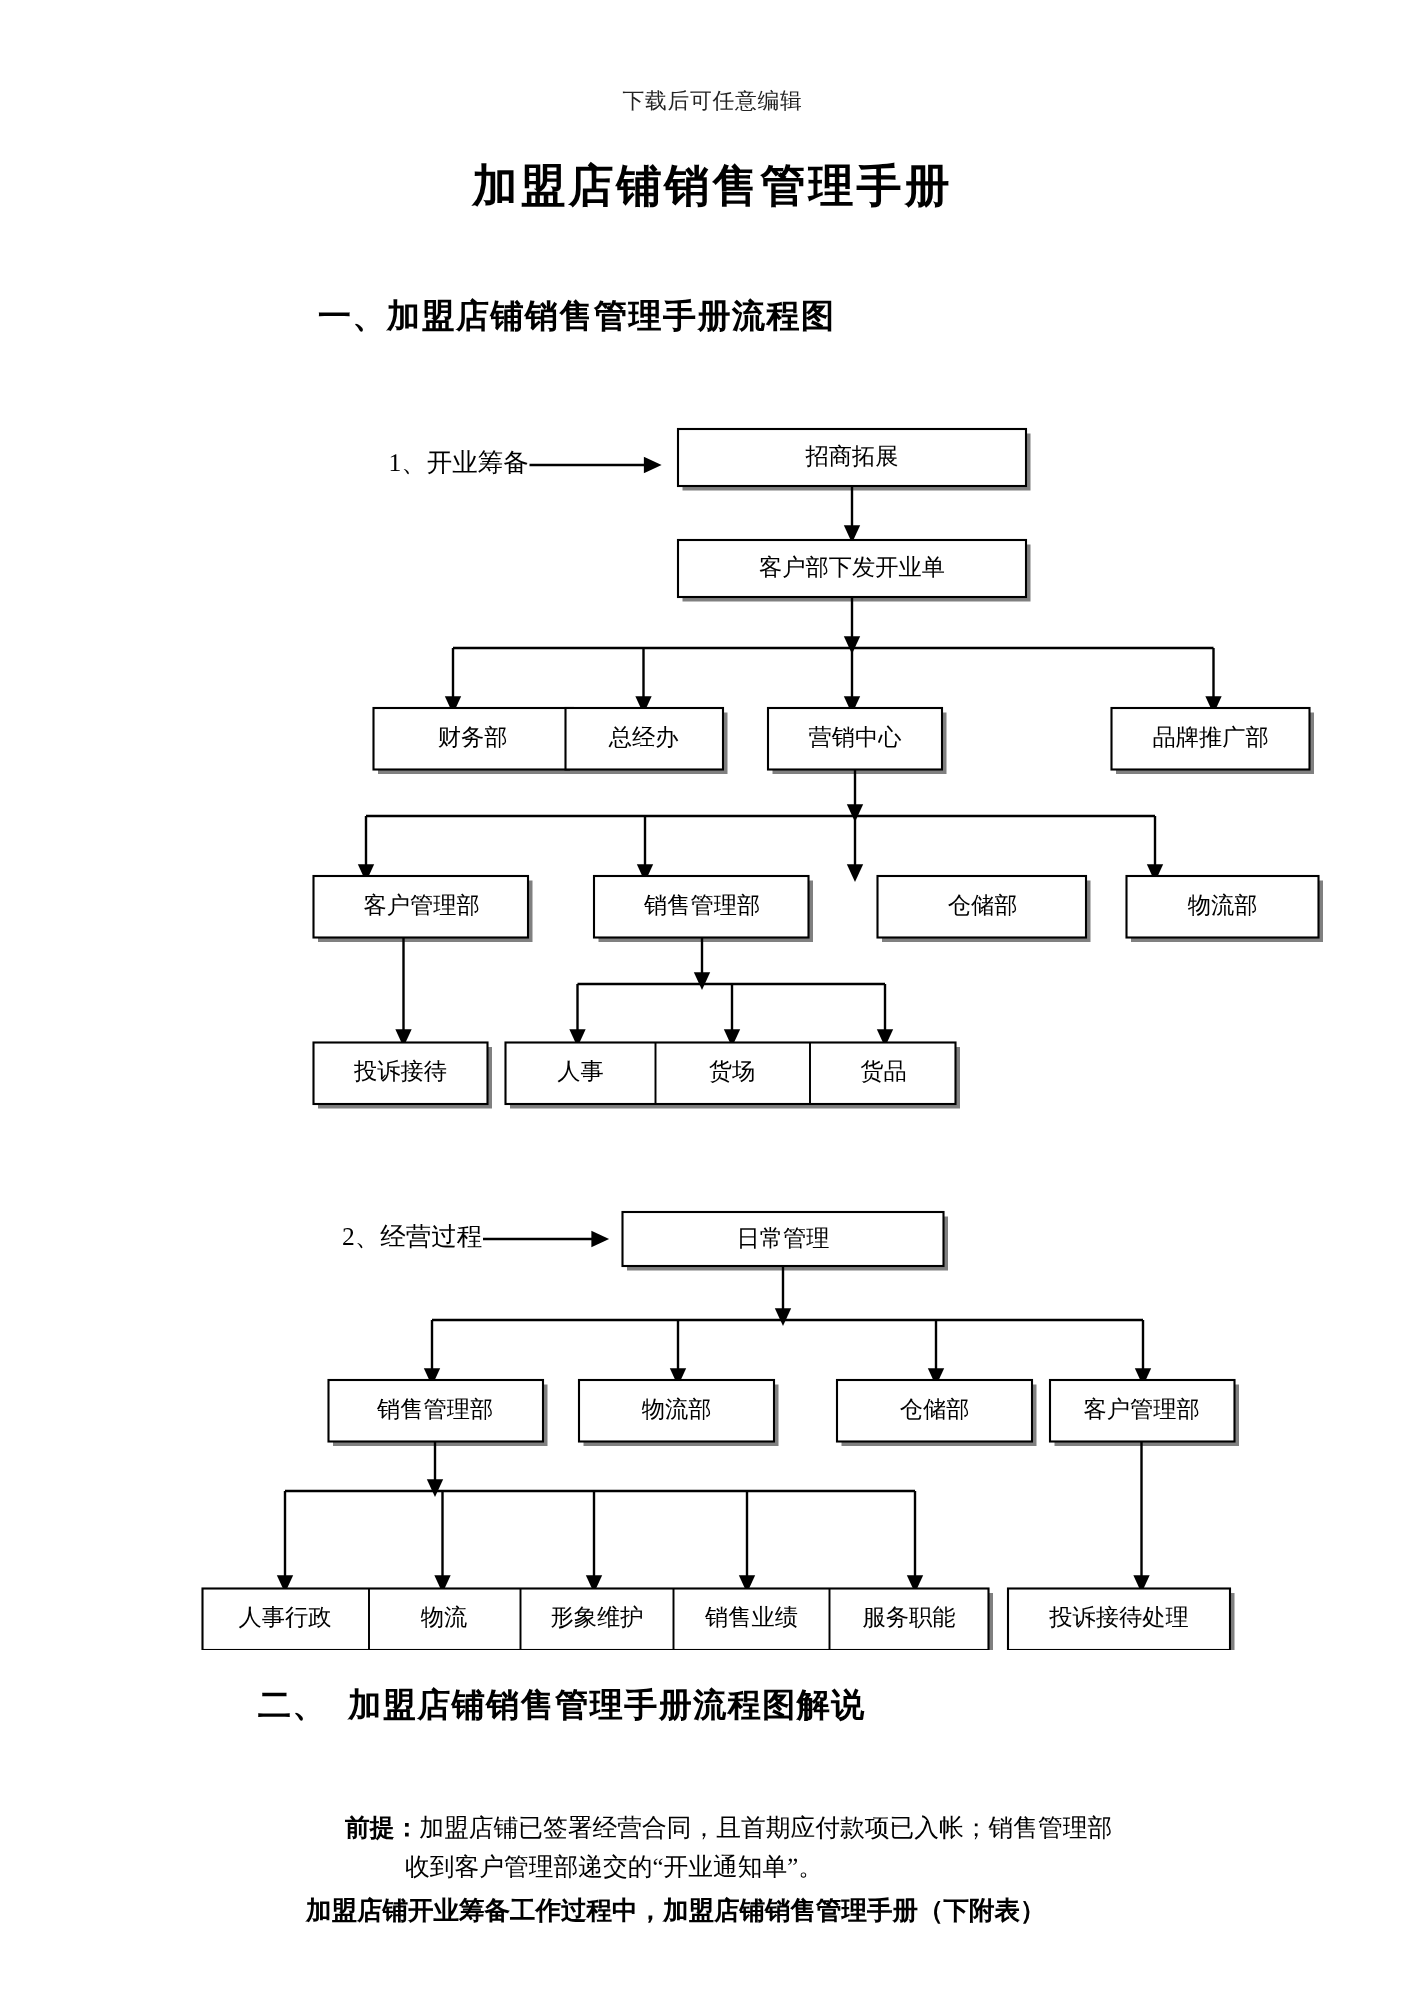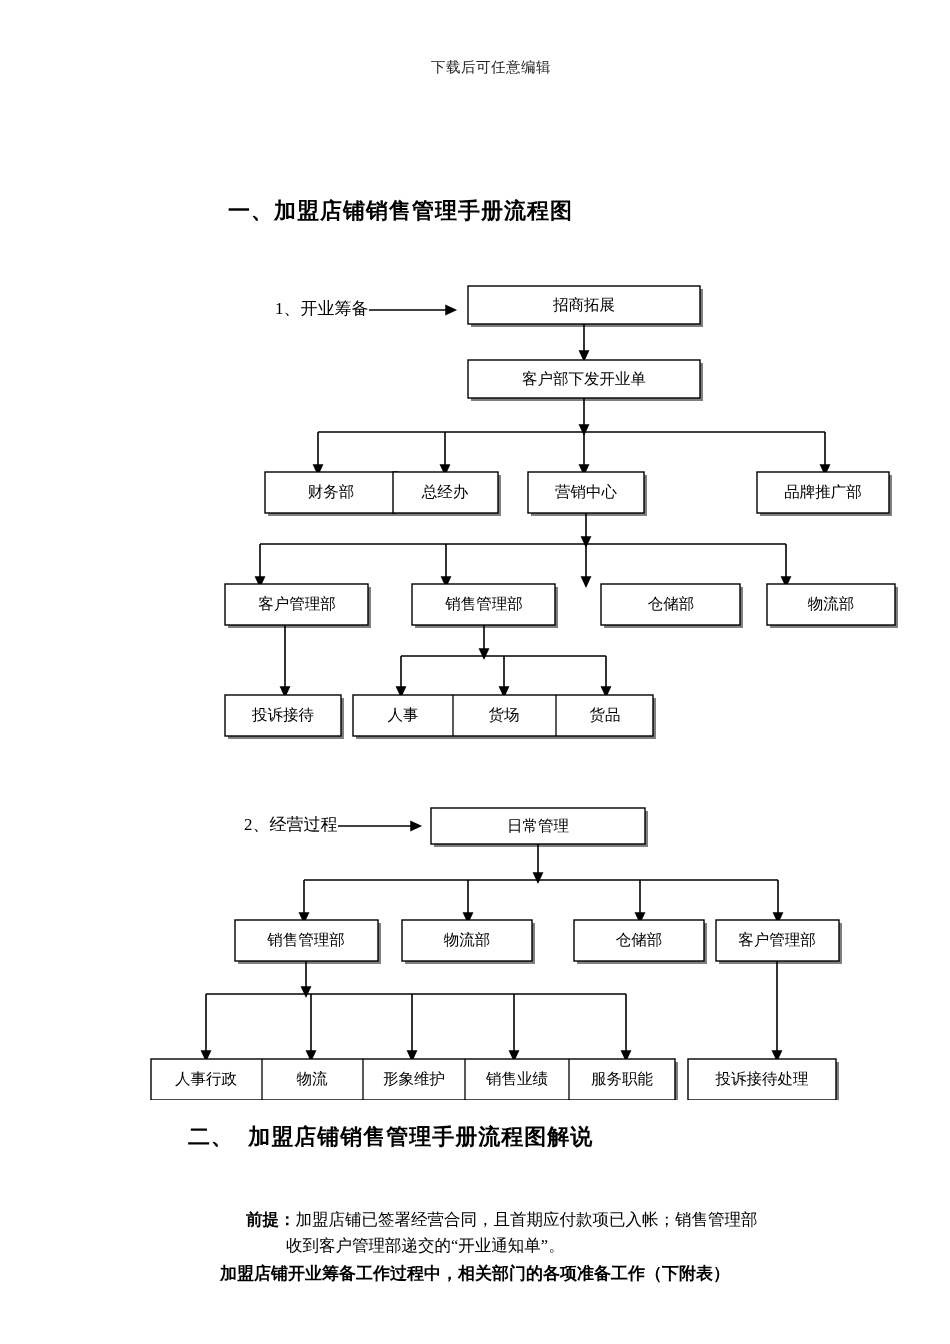--- a/index.html
+++ b/index.html
@@ -11,21 +11,21 @@
   body {
     width: 950px;
     height: 1344px;
     position: relative;
     font-family: "Liberation Serif", "DejaVu Serif", serif;
     color: #000000;
     overflow: hidden;
   }
   .page {
     position: absolute;
-    left: 16px; top: 0;
+    left: 0; top: 0;
     width: 766px;
     height: 1344px;
   }
 
   
   .doc-header {
     position: absolute;
     top: 58px;
     left: 0;
     width: 950px;
@@ -135,20 +135,21 @@
     font-size: 17px;
     font-weight: bold;
   }
 </style>
 </head>
 <body>
 
 <div class="page">
 
   <div class="doc-header">下载后可任意编辑</div>
+  <div class="doc-title">加盟店铺销售管理手册</div>
 
   <div class="section-heading" id="sec1">一、加盟店铺销售管理手册流程图</div>
 
   <div class="flow" id="flow1">
     <svg width="950" height="480" viewBox="0 0 950 480" xmlns="http://www.w3.org/2000/svg">
       <defs>
         <marker id="ah" markerWidth="9" markerHeight="9" refX="4.2" refY="4.2" orient="auto" markerUnits="strokeWidth">
           <path d="M0.6,0.8 L8,4.2 L0.6,7.6 z" fill="#000"></path>
         </marker>
       </defs>
@@ -301,15 +302,15 @@
   </div>
 
   <div class="section-heading" id="sec2">二、  加盟店铺销售管理手册流程图解说</div>
 
 
   <div class="premise-wrap">
     <div class="premise-line" id="premise-row1"><span class="premise-label">前提：</span><span>加盟店铺已签署经营合同，且首期应付款项已入帐；销售管理部</span></div>
     <div class="premise-line" id="premise-row2">收到客户管理部递交的“开业通知单”。</div>
   </div>
 
-  <div class="body-text" id="closing">加盟店铺开业筹备工作过程中，相关部门的各项准备工作（下附表）</div>
+  <div class="body-text" id="closing">加盟店铺开业筹备工作过程中，加盟店铺销售管理手册（下附表）</div>
 
 </div>
 
 </body></html>

